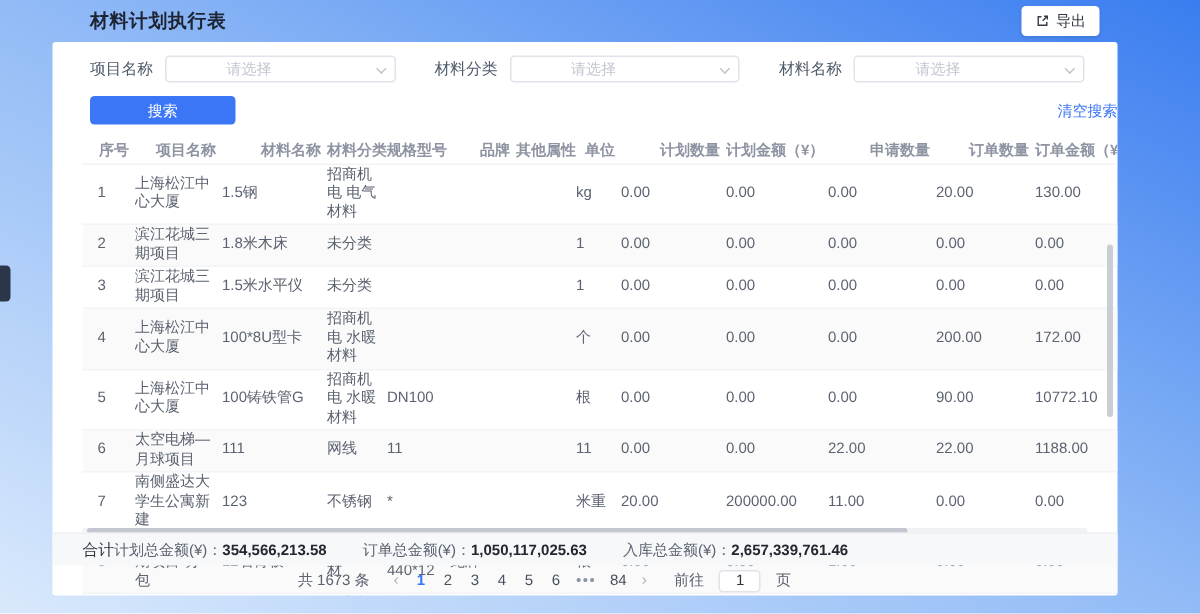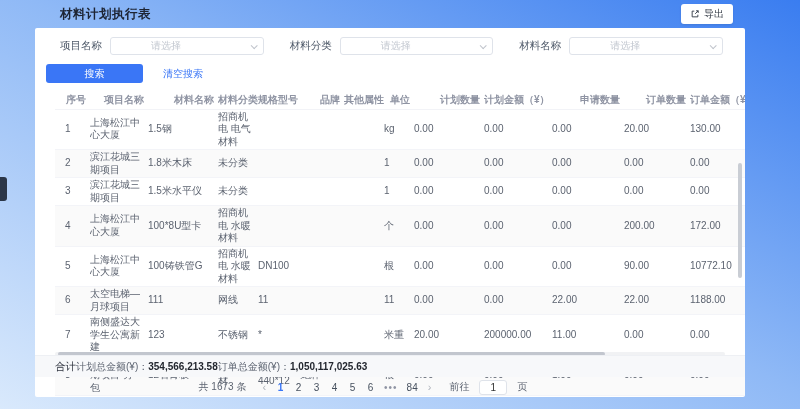--- a/index.html
+++ b/index.html
@@ -36,21 +36,21 @@
   .filter-label { font-size:10.5px; color:#4e5969; white-space:nowrap; }
   .select {
     flex:1; height:18px; border:1px solid #dfe3ea; border-radius:3px;
     display:flex; align-items:center; padding:0 7px; background:#fff; cursor:pointer; min-width:0;
   }
   .select .ph { font-size:10px; color:#c2c7d0;margin-left:33px; }
   .chev {
     width:5px; height:5px; border-right:1px solid #c0c4cc; border-bottom:1px solid #c0c4cc;
     transform:rotate(45deg) translateY(-1px); margin-left:auto;
   }
-  .actions { margin:9px 0 0 11px; display:flex; align-items:center; gap:20px; }
+  .actions { margin:9px 0 0 25px; display:flex; align-items:center; gap:20px;justify-content:space-between; }
   .search-btn {
     width:97px; height:19px; background:#3a76f6; color:#fff; border:none; border-radius:3px;
     font-size:10px; cursor:pointer; font-family:inherit;
   }
   .clear-link { font-size:10px; color:#3a76f6; cursor:pointer; }
   
   .table-wrap { margin-top:8px; position:relative; }
   table { border-collapse:collapse; table-layout:fixed; width:690px; margin-left:20px; }
   th {
     font-size:10px; color:#8f94a3; font-weight:700; text-align:right;
@@ -76,21 +76,21 @@
     position:absolute; right:3px; top:72px; width:4px; height:115px;
     background:#c9cdd4; border-radius:2px; cursor:grab;
   }
   
   .summary {
     position:absolute; left:0; top:327px; width:710px; height:22px;
     background:#f7f8fa; border-top:1px solid #eef0f4;
     display:flex; align-items:center; padding:0 20px;
   }
   .summary-label { font-size:10.5px; color:#303540; }
-  .summary-items { display:flex; font-size:10px; }
+  .summary-items { display:flex; gap:24px; font-size:10px; }
   .summary-items .lab { color:#5c6370; }
   .summary-items .val { color:#23272f; font-weight:600; }
   
   .pagination {
     position:absolute; left:0; top:349px; width:656px; height:20px;
     display:flex; align-items:center; justify-content:center; gap:5px;
     font-size:10px; color:#5c6370;
   }
   .total-count { margin-right:8px; color:#5c6370; }
   .arrow { color:#b0b4bc; cursor:pointer; padding:0 3px; font-size:11px; }
@@ -330,20 +330,21 @@
 
   <div class="hscroll-track">
     <div class="hscroll-thumb"></div>
   </div>
 
   <div class="summary">
     <span class="summary-label">合计</span>
     <div class="summary-items">
       <span><span class="lab">计划总金额(¥)：</span><span class="val">354,566,213.58</span></span>
       <span><span class="lab">订单总金额(¥)：</span><span class="val">1,050,117,025.63</span></span>
+      <span><span class="lab">入库总金额(¥)：</span><span class="val">2,657,339,761.46</span></span>
     </div>
   </div>
 
   <div class="pagination">
     <span class="total-count">共 1673 条</span>
     <span class="arrow">‹</span>
     <span style="display:flex;gap:5px;align-items:center">
         <span class="page-btn active">1</span>
         <span class="page-btn">2</span>
         <span class="page-btn">3</span>

